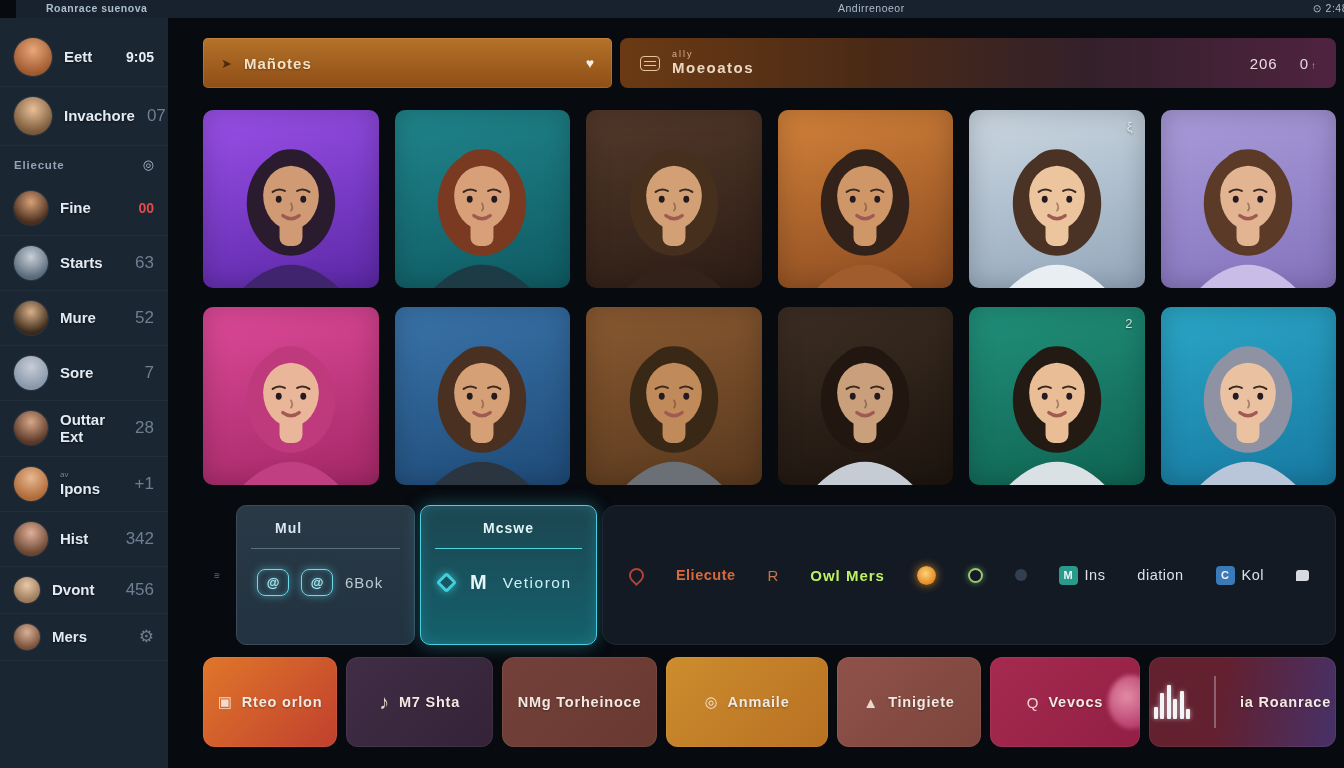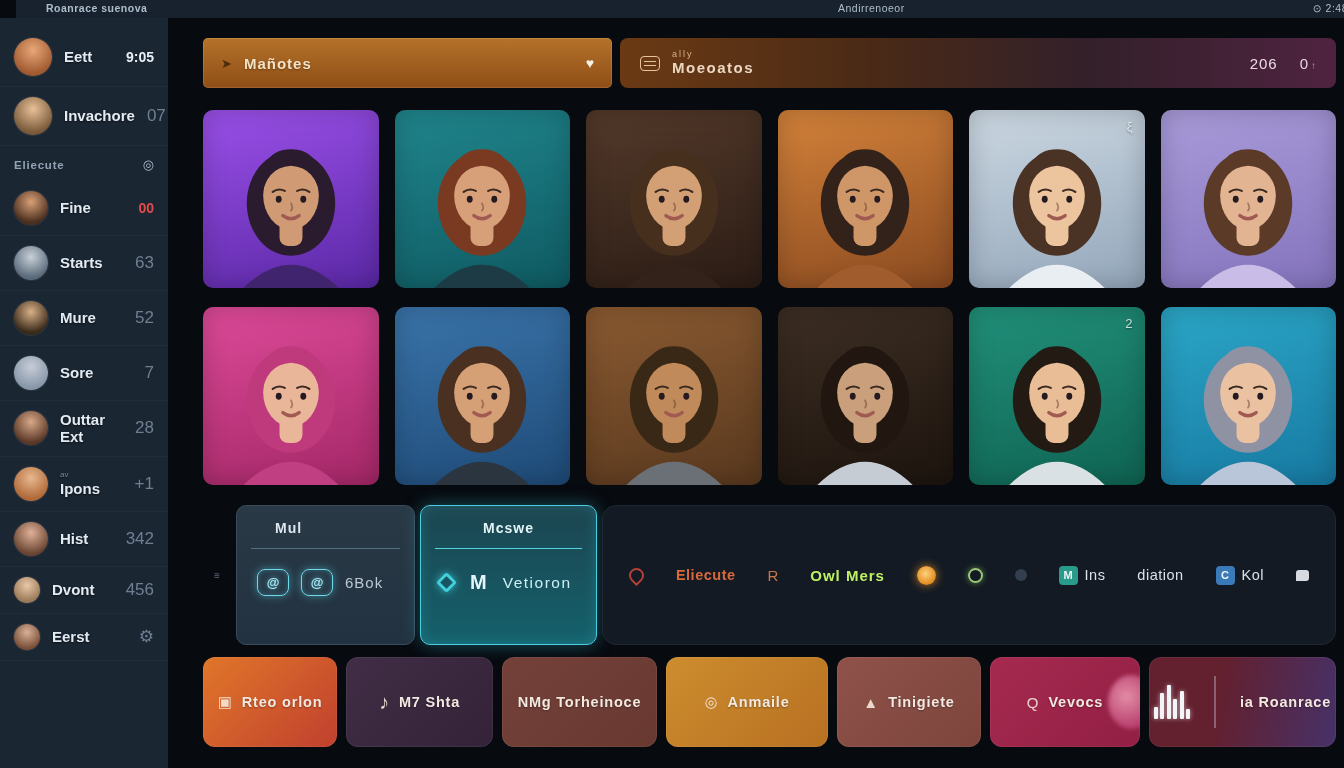--- a/index.html
+++ b/index.html
@@ -204,21 +204,21 @@
       <span class="sname">Hist</span>
       <span class="sval">342</span>
     </div>
     <div class="srow small">
       <span class="avatar" style="--a1:#e8c8a8;--a2:#9a7a58"></span>
       <span class="sname">Dvont</span>
       <span class="sval">456</span>
     </div>
     <div class="srow small">
       <span class="avatar" style="--a1:#d8b098;--a2:#7a5038"></span>
-      <span class="sname">Eerst</span>
+      <span class="sname">Mers</span>
       <span class="sval">⚙</span>
     </div>
   </aside>
 
   <main class="main">
 
     <div class="banner">
       <div class="banner-a">
         <span class="arrow">➤</span>
         <span class="blabel">Mañotes</span>

